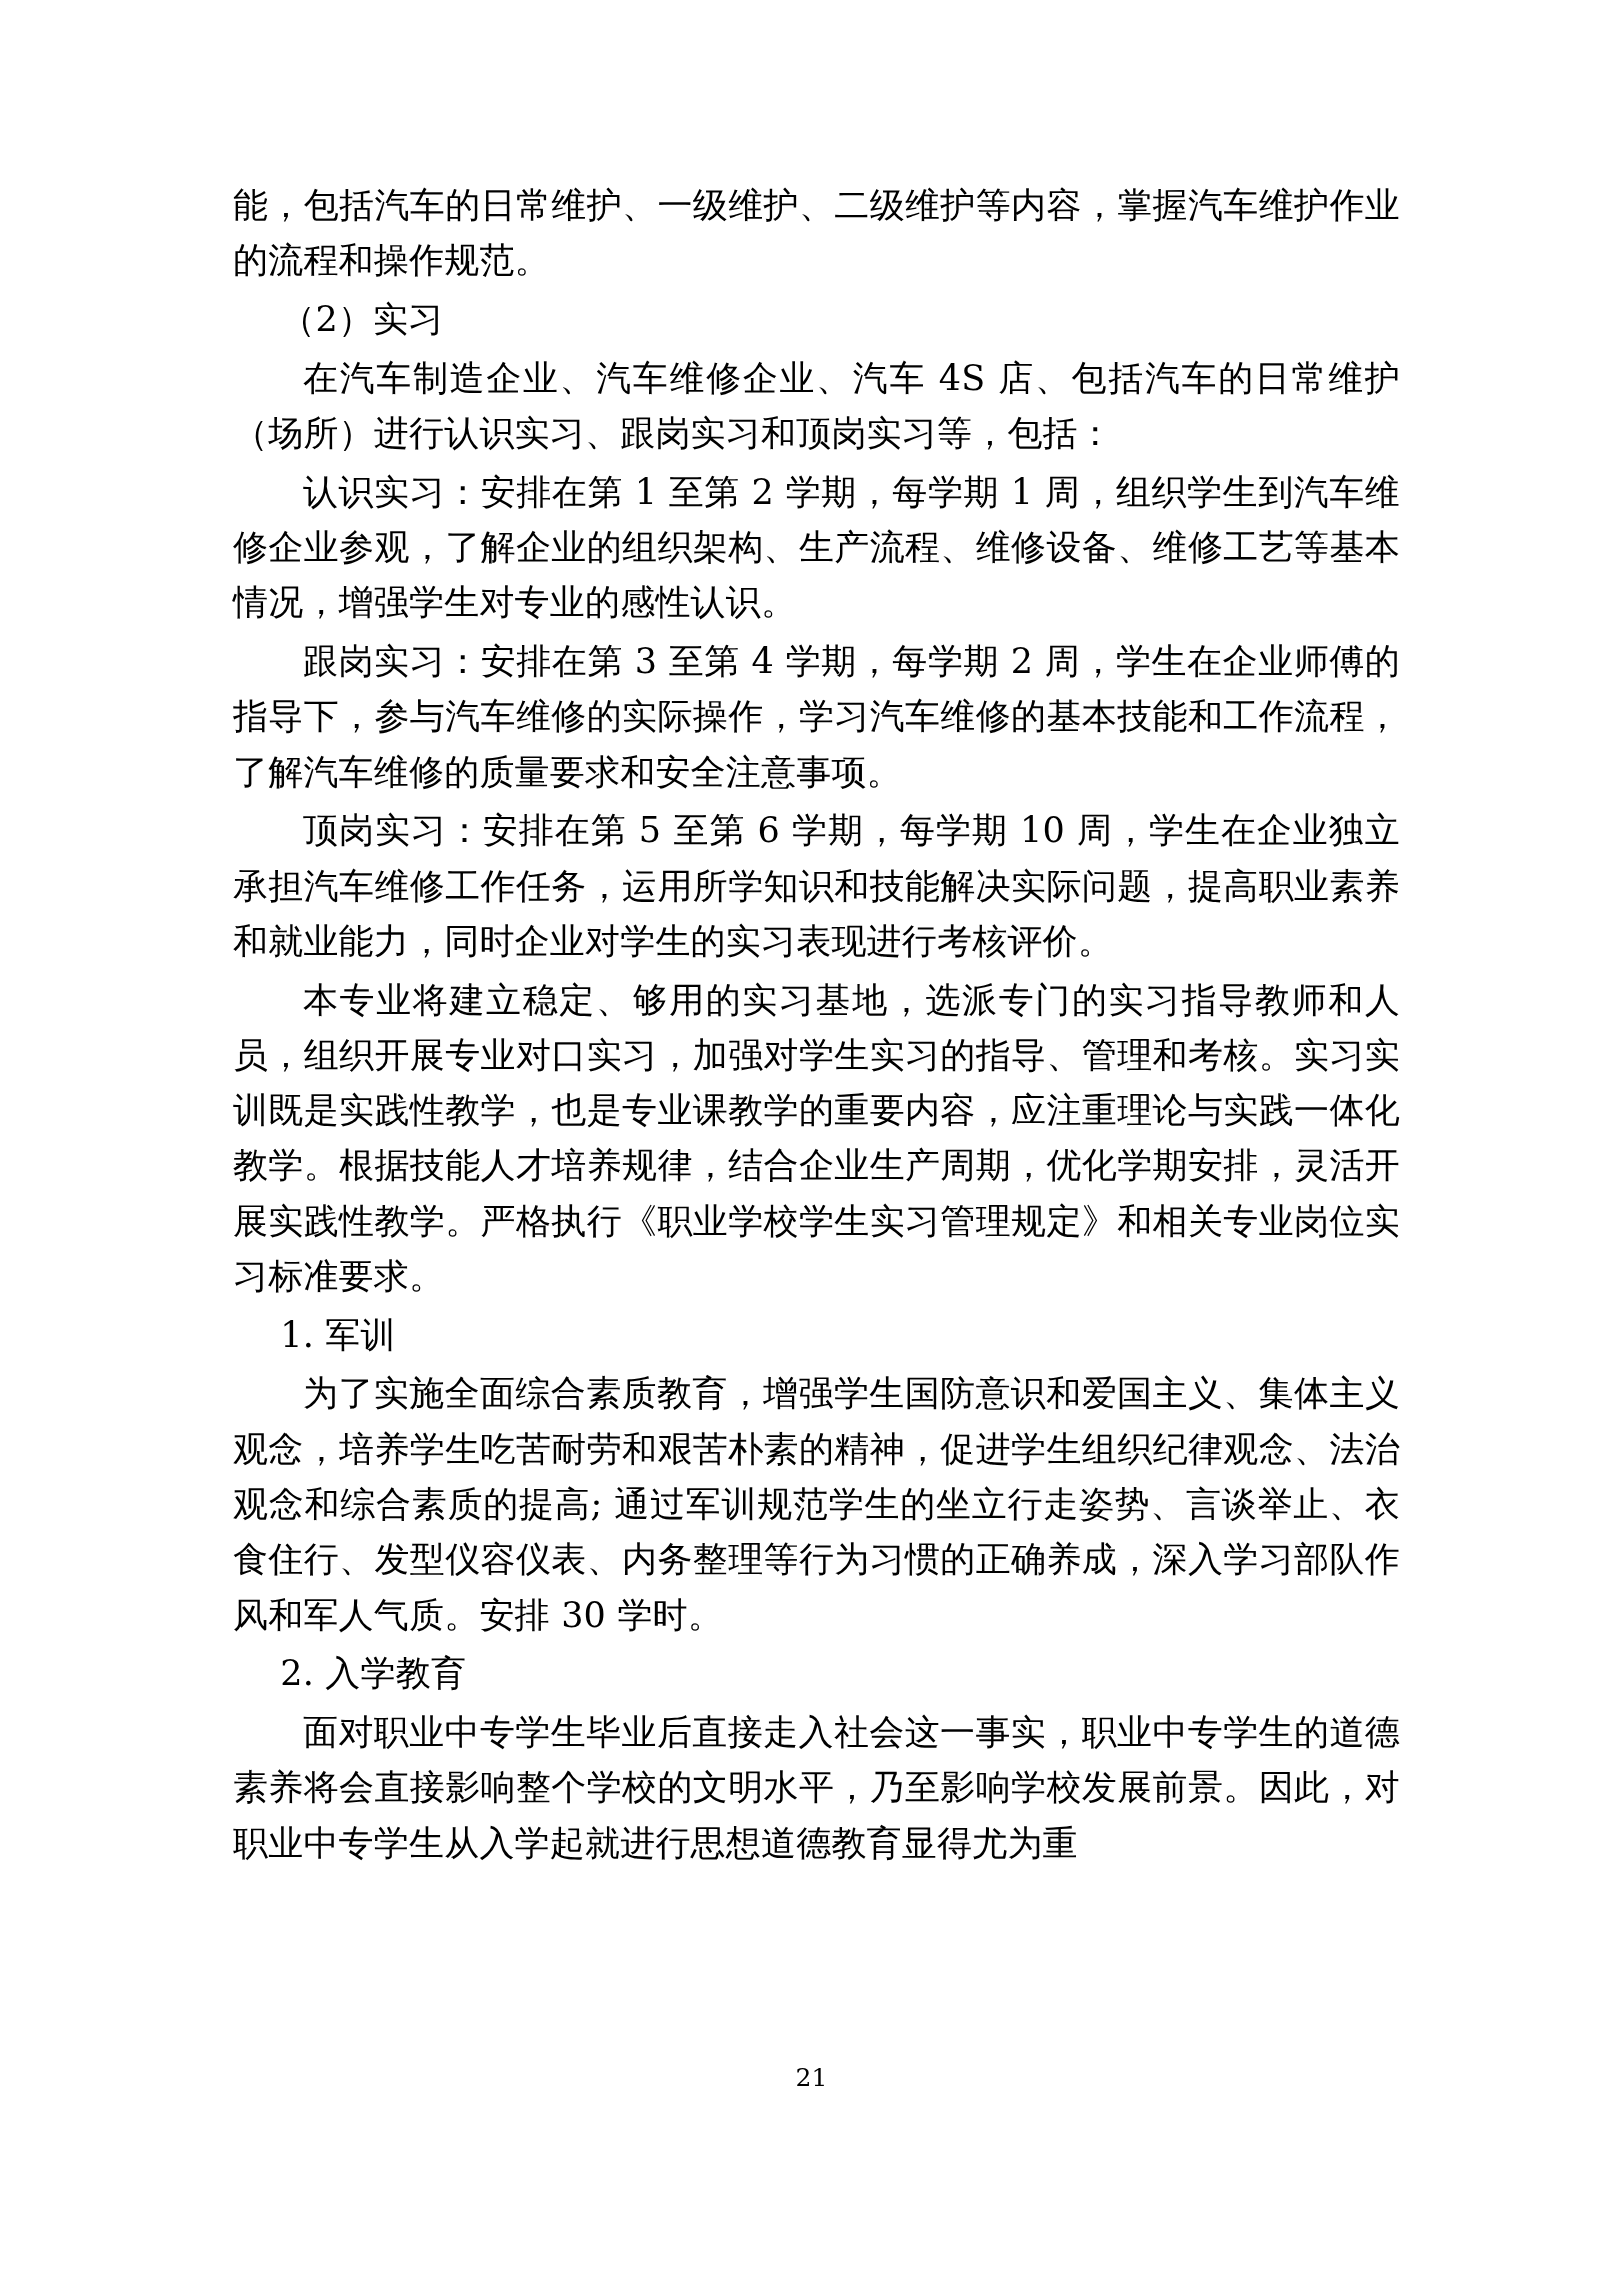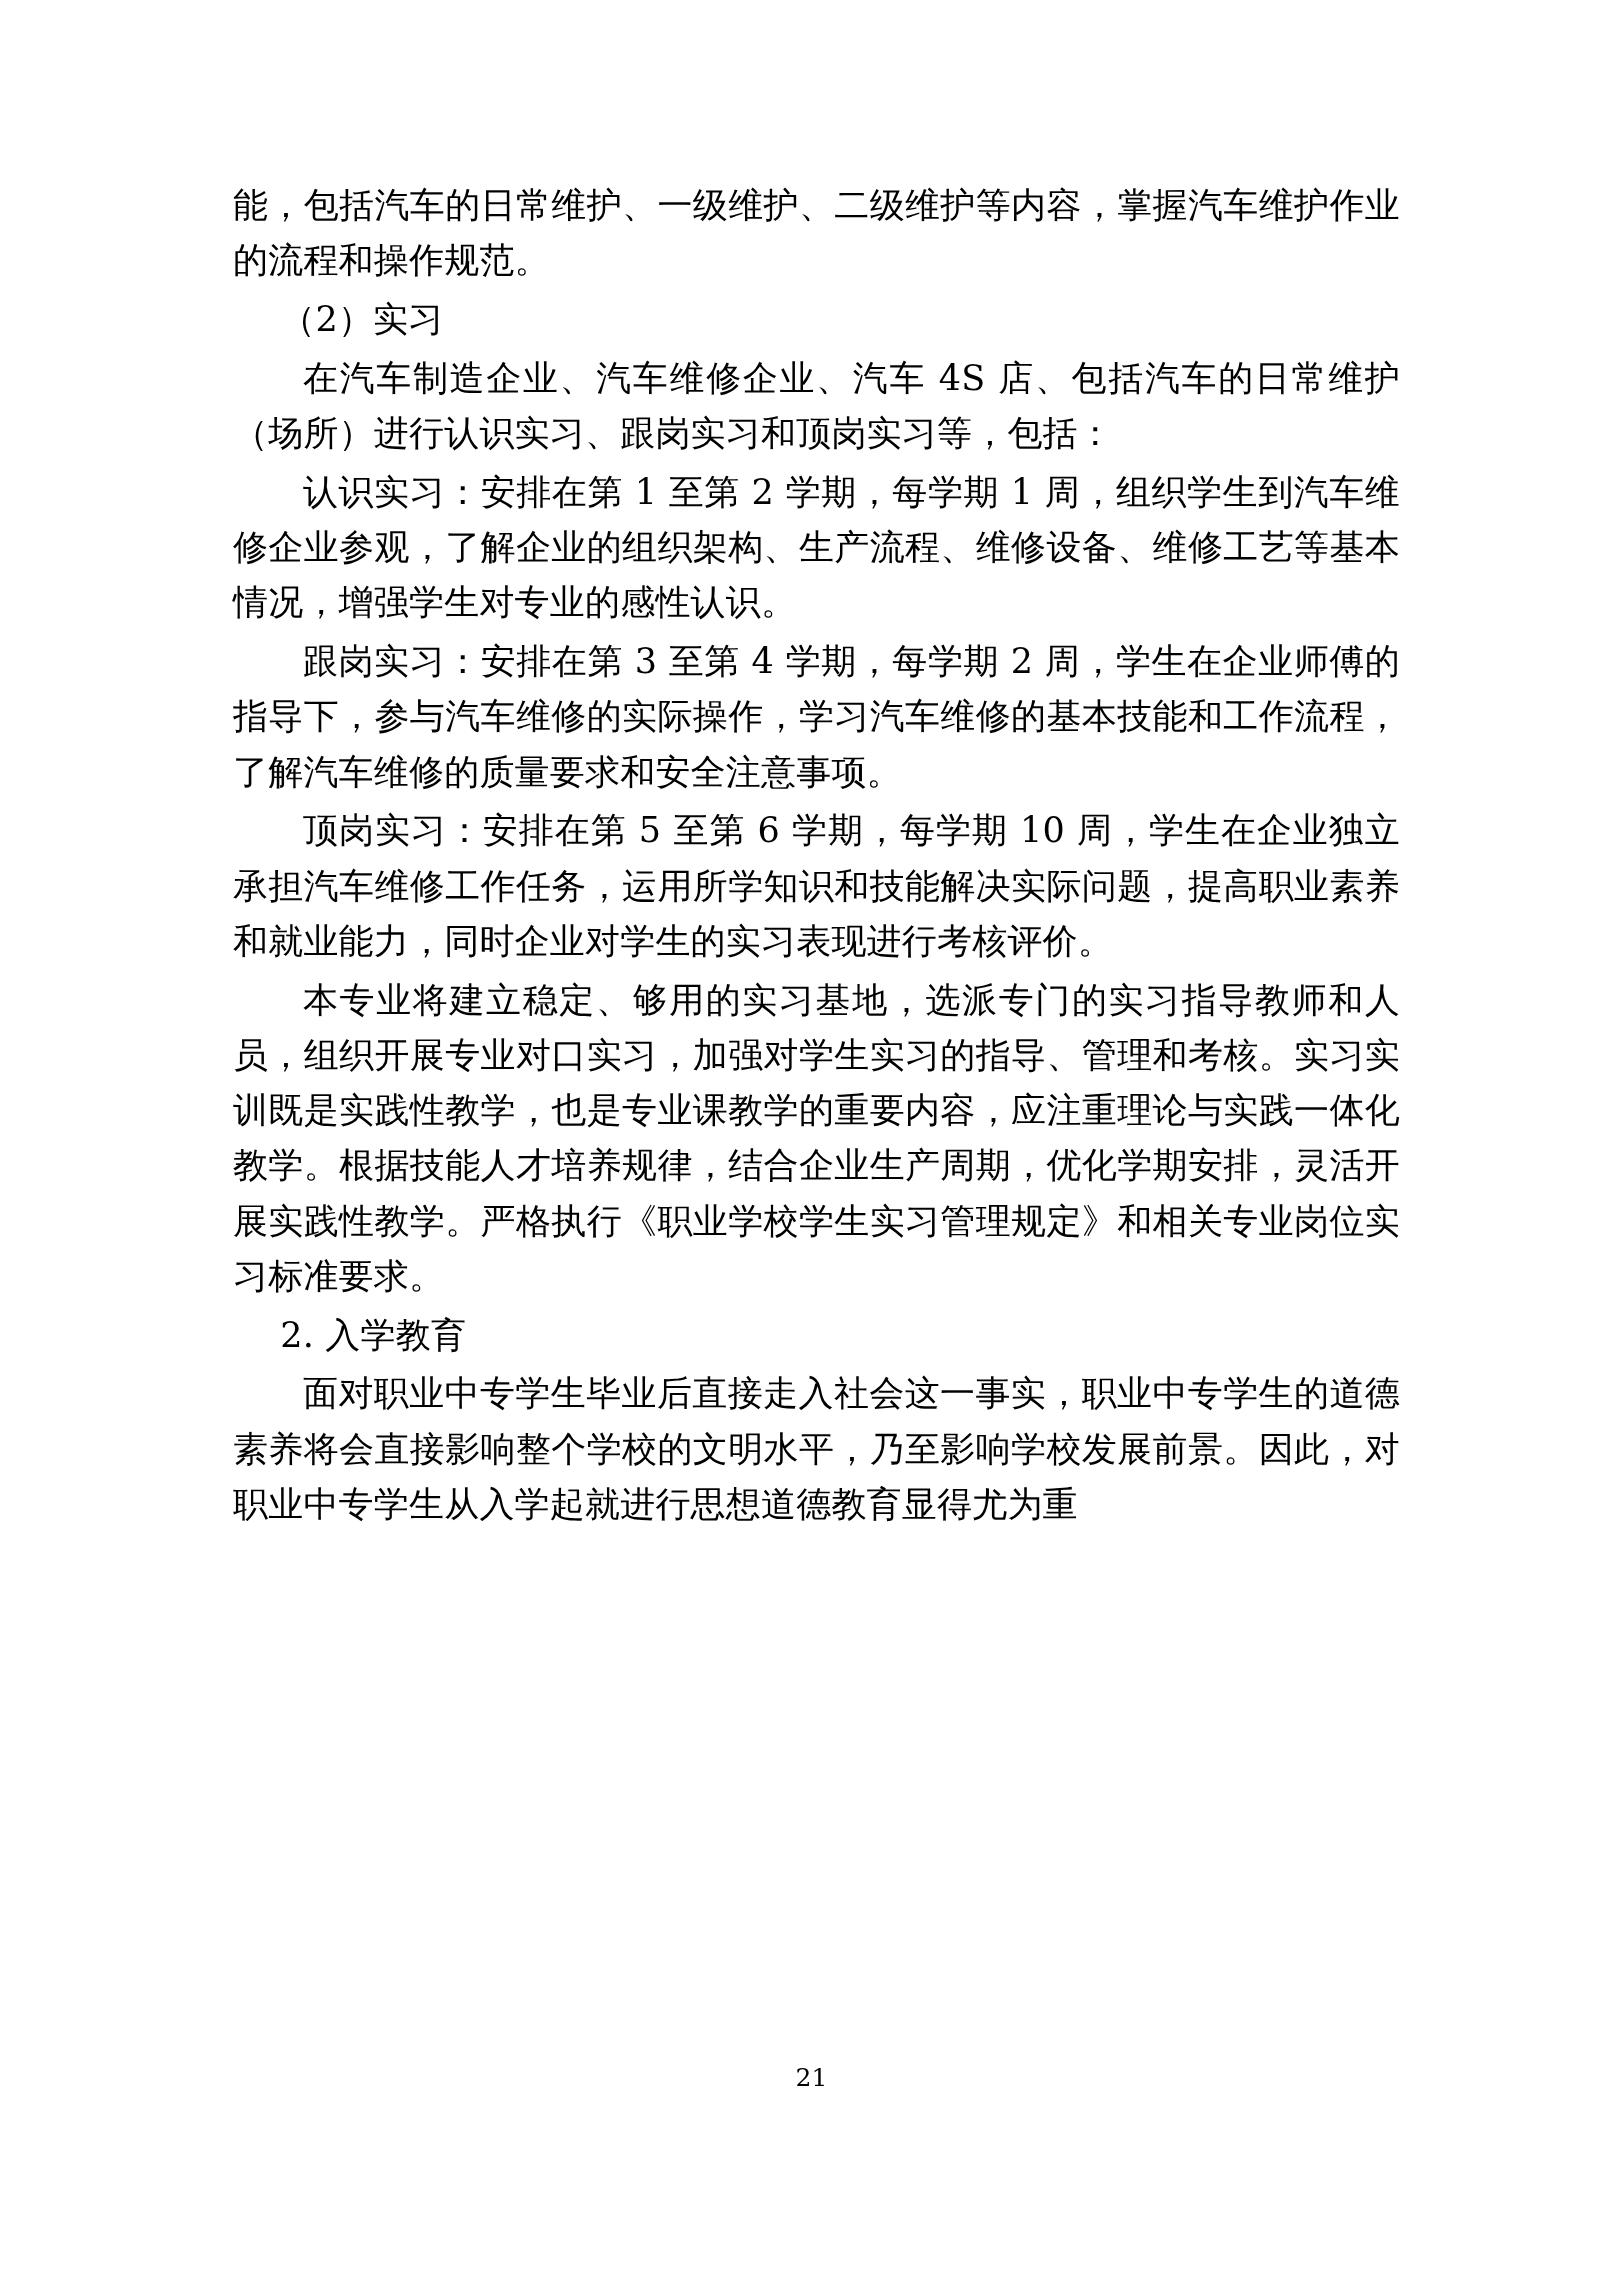--- a/index.html
+++ b/index.html
@@ -56,18 +56,20 @@
 
 <div class="page">
   <div class="content">
     <p class="noindent">能，包括汽车的日常维护、一级维护、二级维护等内容，掌握汽车维护作业的流程和操作规范。</p>
     <p class="sub">（2）实习</p>
     <p class="indent">在汽车制造企业、汽车维修企业、汽车 4S 店、包括汽车的日常维护（场所）进行认识实习、跟岗实习和顶岗实习等，包括：</p>
     <p class="indent">认识实习：安排在第 1 至第 2 学期，每学期 1 周，组织学生到汽车维修企业参观，了解企业的组织架构、生产流程、维修设备、维修工艺等基本情况，增强学生对专业的感性认识。</p>
     <p class="indent">跟岗实习：安排在第 3 至第 4 学期，每学期 2 周，学生在企业师傅的指导下，参与汽车维修的实际操作，学习汽车维修的基本技能和工作流程，了解汽车维修的质量要求和安全注意事项。</p>
     <p class="indent">顶岗实习：安排在第 5 至第 6 学期，每学期 10 周，学生在企业独立承担汽车维修工作任务，运用所学知识和技能解决实际问题，提高职业素养和就业能力，同时企业对学生的实习表现进行考核评价。</p>
     <p class="indent">本专业将建立稳定、够用的实习基地，选派专门的实习指导教师和人员，组织开展专业对口实习，加强对学生实习的指导、管理和考核。实习实训既是实践性教学，也是专业课教学的重要内容，应注重理论与实践一体化教学。根据技能人才培养规律，结合企业生产周期，优化学期安排，灵活开展实践性教学。严格执行《职业学校学生实习管理规定》和相关专业岗位实习标准要求。</p>
+    <p class="sub">1. 军训</p>
+    <p class="indent">为了实施全面综合素质教育，增强学生国防意识和爱国主义、集体主义观念，培养学生吃苦耐劳和艰苦朴素的精神，促进学生组织纪律观念、法治观念和综合素质的提高; 通过军训规范学生的坐立行走姿势、言谈举止、衣食住行、发型仪容仪表、内务整理等行为习惯的正确养成，深入学习部队作风和军人气质。安排 30 学时。</p>
     <p class="sub">2. 入学教育</p>
     <p class="indent">面对职业中专学生毕业后直接走入社会这一事实，职业中专学生的道德素养将会直接影响整个学校的文明水平，乃至影响学校发展前景。因此，对职业中专学生从入学起就进行思想道德教育显得尤为重</p>
   </div>
   <div class="pagenum">21</div>
 </div>
 
 
 </body></html>

